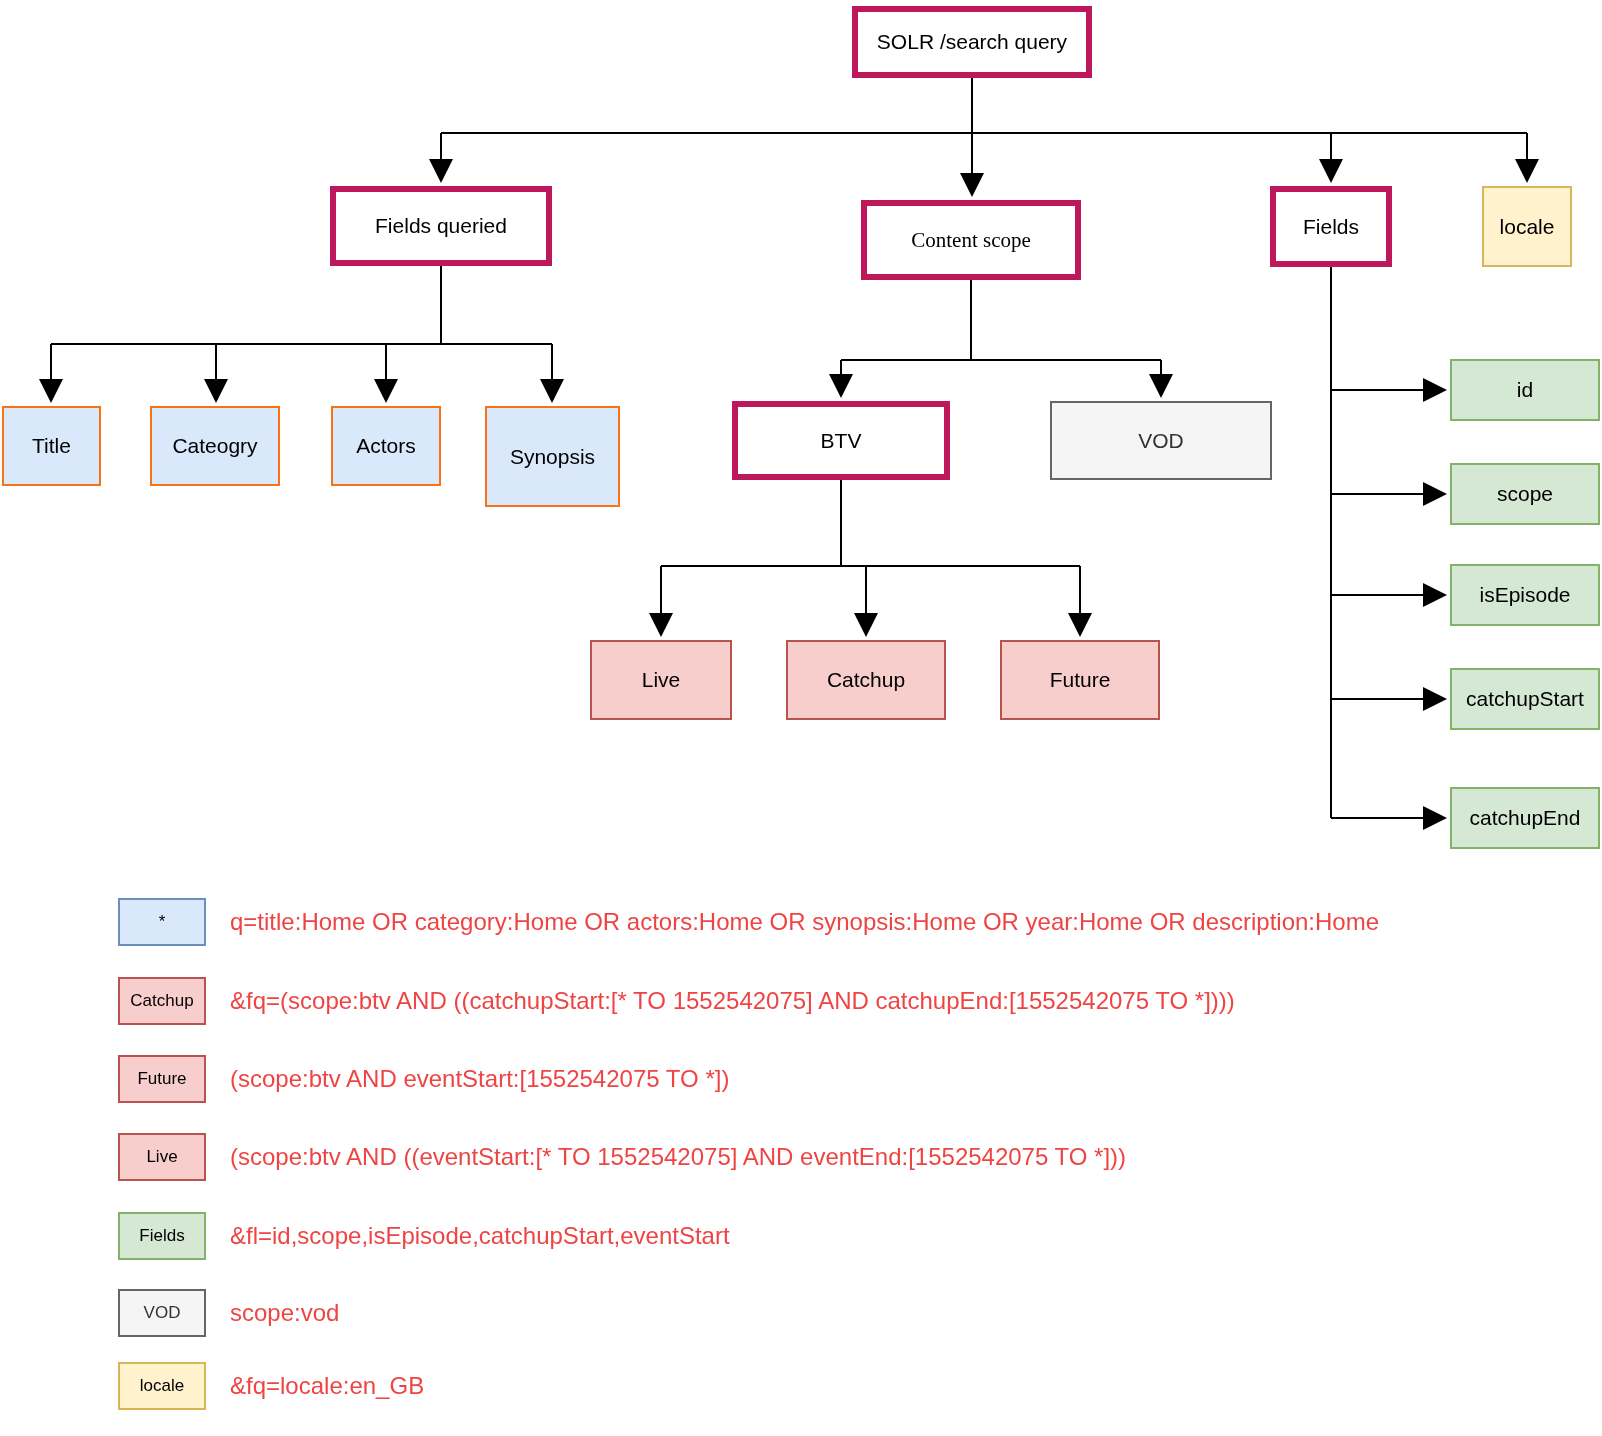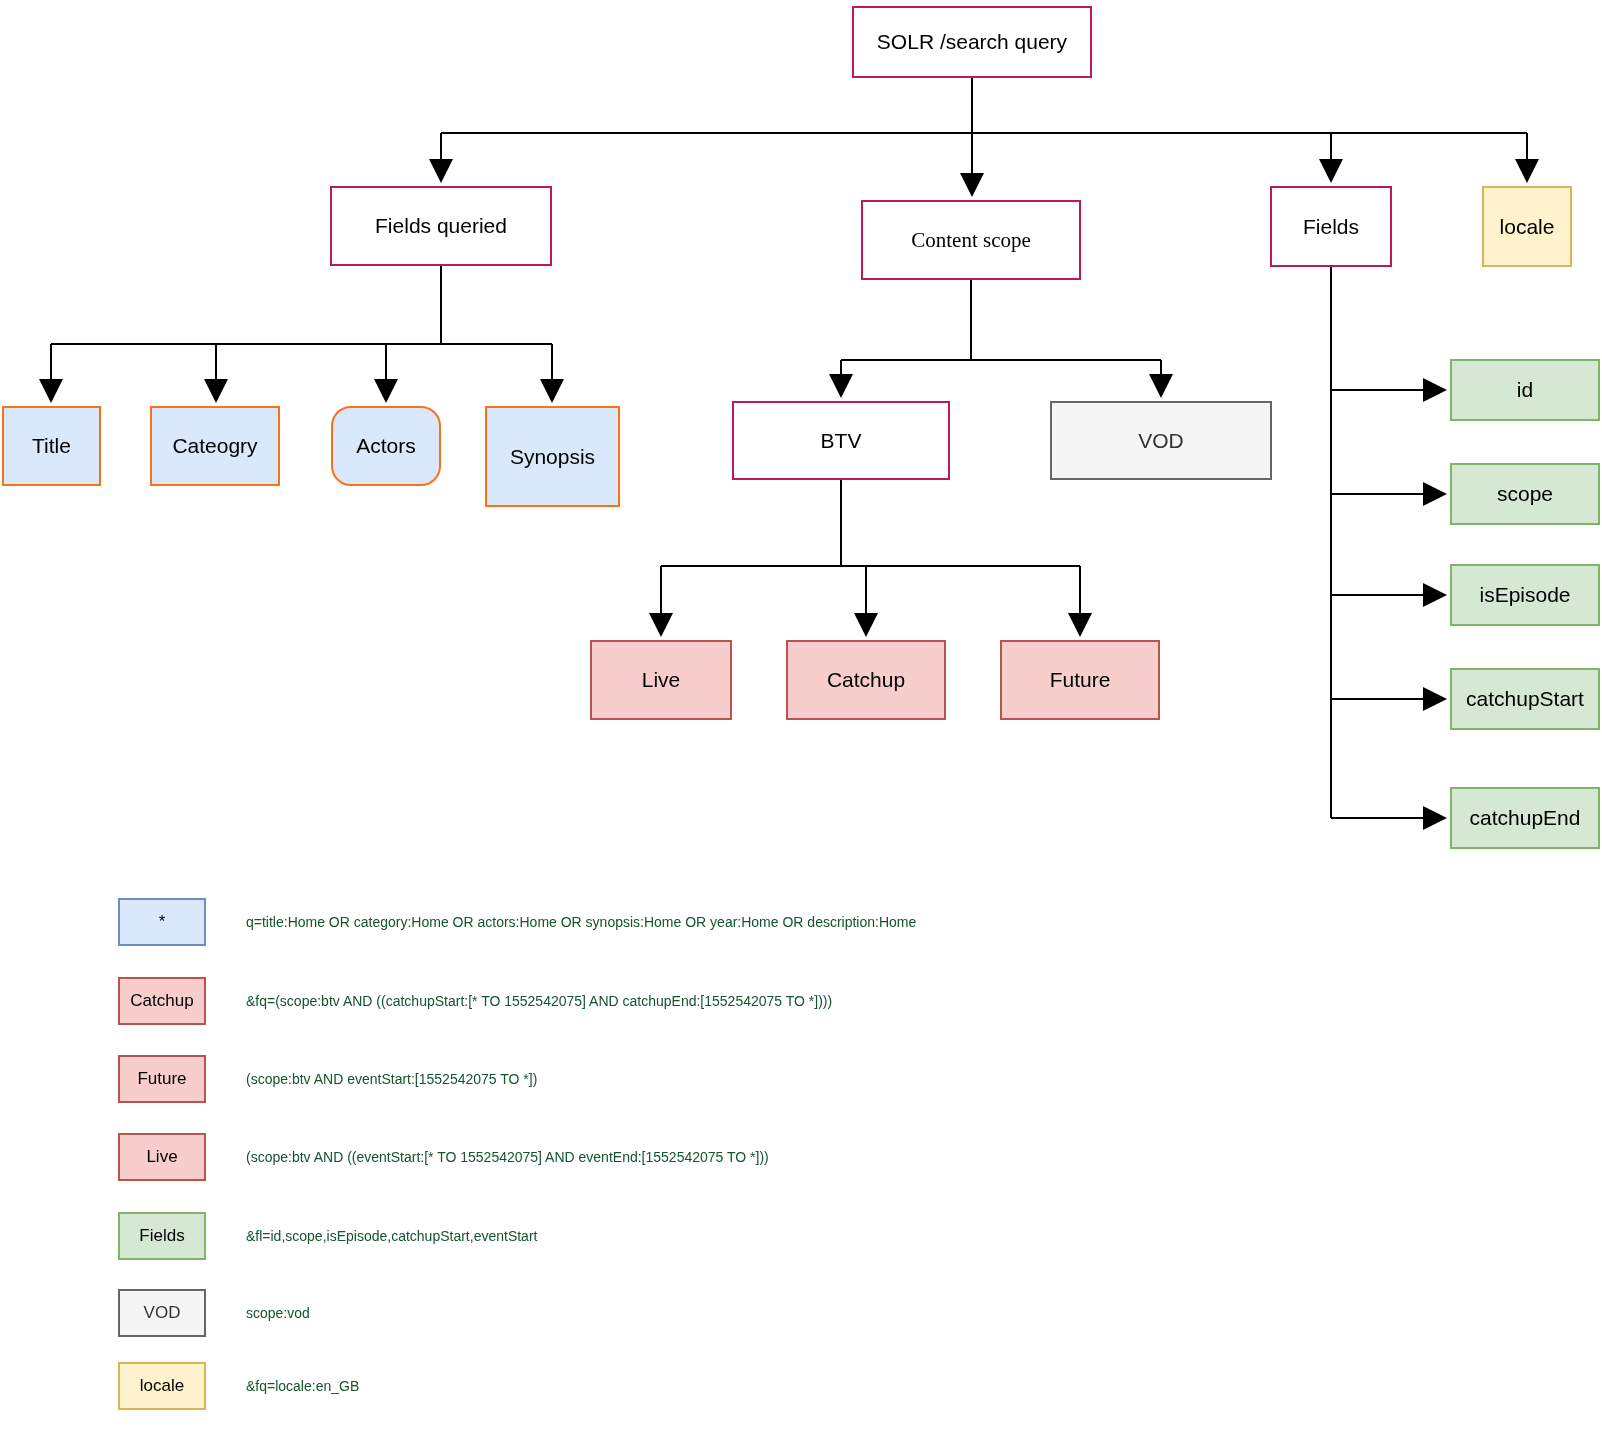--- a/index.html
+++ b/index.html
@@ -2,40 +2,40 @@
 <html><head>
 <meta charset="utf-8">
 <style>
   html,body{margin:0;padding:0;background:#ffffff;}
   body{font-family:"Liberation Sans", sans-serif;}
   .canvas{position:relative;width:1602px;height:1436px;background:#ffffff;overflow:hidden;}
   svg.edges{position:absolute;left:0;top:0;width:1602px;height:1436px;pointer-events:none;}
   .node{
     position:absolute;display:flex;align-items:center;justify-content:center;
     font-size:21px;color:#000000;text-align:center;box-sizing:border-box;
-    background:#ffffff;border:2px solid #be185d;
+    background:#ffffff;border:6px solid #be185d;
   }
   .node.blue{background:#dae8fc;border:2px solid #f97316;}
   .node.red{background:#f8cecc;border:2px solid #b85450;}
   .node.green{background:#d5e8d4;border:2px solid #82b366;}
   .node.yellow{background:#fff2cc;border:2px solid #d6b656;}
   .node.gray{background:#f5f5f5;border:2px solid #666666;color:#333333;}
   .legend-row{position:absolute;left:0;width:1602px;height:48px;}
   .swatch{
     position:absolute;left:118px;top:0;width:88px;height:48px;box-sizing:border-box;
     display:flex;align-items:center;justify-content:center;font-size:17px;color:#000;
   }
   .swatch.blue{background:#dae8fc;border:2px solid #6c8ebf;}
   .swatch.red{background:#f8cecc;border:2px solid #b85450;}
   .swatch.green{background:#d5e8d4;border:2px solid #82b366;}
   .swatch.yellow{background:#fff2cc;border:2px solid #d6b656;}
   .swatch.gray{background:#f5f5f5;border:2px solid #666666;color:#333333;}
   .legend-text{
-    position:absolute;left:246px;top:0;height:48px;display:flex;align-items:center;
-    font-size:14px;color:#14532d;white-space:nowrap;
+    position:absolute;left:230px;top:0;height:48px;display:flex;align-items:center;
+    font-size:24px;color:#ef4444;white-space:nowrap;
   }
 </style>
 </head>
 <body>
 
 <div class="canvas">
 
   <svg class="edges" viewBox="0 0 1602 1436" xmlns="http://www.w3.org/2000/svg">
     <defs>
       <marker id="arrow" markerWidth="12" markerHeight="12" refX="10" refY="6" orient="auto">
@@ -94,21 +94,21 @@
   <div class="node yellow" style="left:1482px;top:186px;width:90px;height:81px;">
       <span>locale</span>
     </div>
 
   <div class="node blue" style="left:2px;top:406px;width:99px;height:80px;">
       <span>Title</span>
     </div>
   <div class="node blue" style="left:150px;top:406px;width:130px;height:80px;">
       <span>Cateogry</span>
     </div>
-  <div class="node blue" style="left:331px;top:406px;width:110px;height:80px;border-radius:20px;">
+  <div class="node blue" style="left:331px;top:406px;width:110px;height:80px;">
       <span>Actors</span>
     </div>
   <div class="node blue" style="left:485px;top:406px;width:135px;height:101px;">
       <span>Synopsis</span>
     </div>
 
   <div class="node" style="left:732px;top:401px;width:218px;height:79px;">
       <span>BTV</span>
     </div>
   <div class="node gray" style="left:1050px;top:401px;width:222px;height:79px;">

